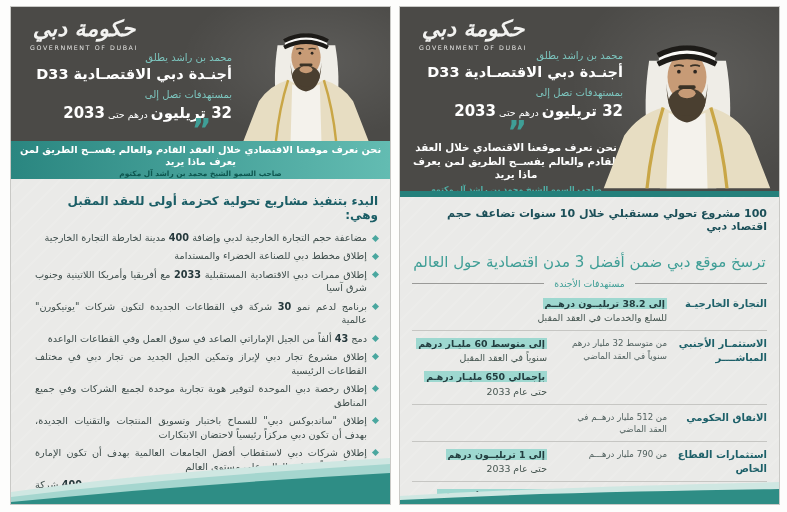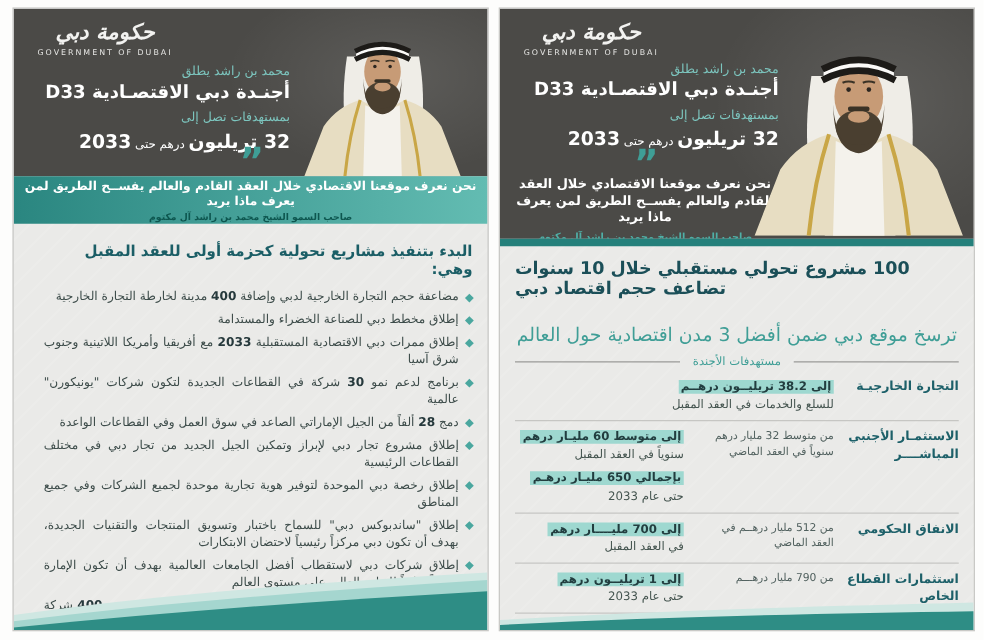--- a/index.html
+++ b/index.html
@@ -12,21 +12,21 @@
   .panel .texture{position:absolute;inset:0;pointer-events:none;
      background:repeating-linear-gradient(135deg,rgba(255,255,255,.28) 0 2px,rgba(0,0,0,0) 2px 13px);
      opacity:.35;}
   
   .hdr{position:absolute;left:0;right:0;top:0;background:#4b4a47;overflow:hidden;}
   .hdr-left{height:134px;}
   .hdr-right{height:184px;}
   .hdr .glow{position:absolute;right:0;top:0;width:210px;height:100%;
      background:radial-gradient(ellipse at 65% 40%,rgba(255,255,255,.10),rgba(0,0,0,0) 70%);}
   .logo{position:absolute;top:10px;left:14px;color:#f2f2f0;text-align:center;width:118px;}
-  .logo-ar{font-size:17px;font-weight:bold;letter-spacing:1px;line-height:1.1;
+  .logo-ar{font-size:22px;font-weight:bold;letter-spacing:1px;line-height:1.1;
            font-style:italic;}
   .logo-en{font-size:6.3px;letter-spacing:1.6px;margin-top:3px;color:#e4e4e2;}
   .title{position:absolute;text-align:right;direction:rtl;}
   .hdr-left .title{top:44px;right:158px;}
   .hdr-right .title{top:42px;right:156px;}
   .t1,.t3{color:#7cc5be;font-size:10px;line-height:1.3;}
   .t2{color:#ffffff;font-size:14.5px;font-weight:bold;line-height:1.3;margin:1px 0 4px;}
   .t4{color:#ffffff;font-size:9.5px;margin-top:3px;}
   .t4 .big{font-size:15px;font-weight:bold;}
   .portrait{position:absolute;right:0;bottom:0;}
@@ -51,21 +51,21 @@
   ul.agenda{list-style:none;margin:0;padding:0;}
   ul.agenda li{display:flex;gap:6px;margin-bottom:4.5px;align-items:flex-start;}
   .bullet{flex:0 0 auto;width:5px;height:5px;background:#4aa79f;transform:rotate(45deg);
           margin-top:4.5px;}
   .li-text{flex:1;font-size:9.7px;line-height:1.42;color:#3d4c4a;text-align:justify;
            text-align-last:right;}
   .li-text b{color:#26393c;}
   
   .body-right{position:absolute;left:0;right:0;top:190px;bottom:0;direction:rtl;
      padding:10px 12px 0 12px;box-sizing:border-box;}
-  .headline{margin:0;color:#1b4f58;font-size:14px;font-weight:bold;text-align:left;}
+  .headline{margin:0;color:#1b4f58;font-size:11px;font-weight:bold;text-align:right;}
   .subheadline{margin:20px 0 0;color:#3f9e96;font-size:15px;text-align:center;}
   .section-label{display:flex;align-items:center;gap:10px;margin:7px 0 2px;}
   .section-label .rule{flex:1;height:1px;background:#9a9a98;}
   .section-label .lbl{color:#3f9e96;font-size:9.3px;}
   .trow{display:flex;gap:8px;padding:6px 0 5px;border-bottom:1px solid #c6c6c3;}
   .trow:last-of-type{border-bottom:none;}
   .tcat{flex:0 0 92px;color:#1d6069;font-size:10px;font-weight:bold;line-height:1.4;
         white-space:pre-line;}
   .tfrom{flex:0 0 112px;color:#50605e;font-size:8.6px;line-height:1.45;}
   .tto{flex:1;font-size:9.4px;line-height:1.5;color:#44544f;}
@@ -148,21 +148,21 @@
           <li>
             <span class="bullet"></span>
             <span class="li-text">إطلاق ممرات دبي الاقتصادية المستقبلية <b>2033</b> مع أفريقيا وأمريكا اللاتينية وجنوب شرق آسيا</span>
           </li>
           <li>
             <span class="bullet"></span>
             <span class="li-text">برنامج لدعم نمو <b>30</b> شركة في القطاعات الجديدة لتكون شركات "يونيكورن" عالمية</span>
           </li>
           <li>
             <span class="bullet"></span>
-            <span class="li-text">دمج <b>28</b> ألفاً من الجيل الإماراتي الصاعد في سوق العمل وفي القطاعات الواعدة</span>
+            <span class="li-text">دمج <b>43</b> ألفاً من الجيل الإماراتي الصاعد في سوق العمل وفي القطاعات الواعدة</span>
           </li>
           <li>
             <span class="bullet"></span>
             <span class="li-text">إطلاق مشروع تجار دبي لإبراز وتمكين الجيل الجديد من تجار دبي في مختلف القطاعات الرئيسية</span>
           </li>
           <li>
             <span class="bullet"></span>
             <span class="li-text">إطلاق رخصة دبي الموحدة لتوفير هوية تجارية موحدة لجميع الشركات وفي جميع المناطق</span>
           </li>
           <li>
@@ -247,24 +247,20 @@
               <div class="gap-top"><span class="hl main">بإجمالي 650 مليـار درهـم</span></div>
               <div>حتى عام 2033</div>
             </div>
           </div>
           <div class="trow">
             <div class="tcat">الانفاق الحكومي</div>
             <div class="tfrom">
               <div>من 512 مليار درهــم في</div>
               <div>العقد الماضي</div>
             </div>
-            <div class="tto">
-              <div><span class="hl main">إلى 700 مليــــار درهم</span></div>
-              <div>في العقد المقبل</div>
-            </div>
           </div>
           <div class="trow">
             <div class="tcat">استثمارات القطاع
 الخاص</div>
             <div class="tfrom">
               <div>من 790 مليار درهـــم</div>
             </div>
             <div class="tto">
               <div><span class="hl main">إلى 1 تريليــون درهم</span></div>
               <div>حتى عام 2033</div>

